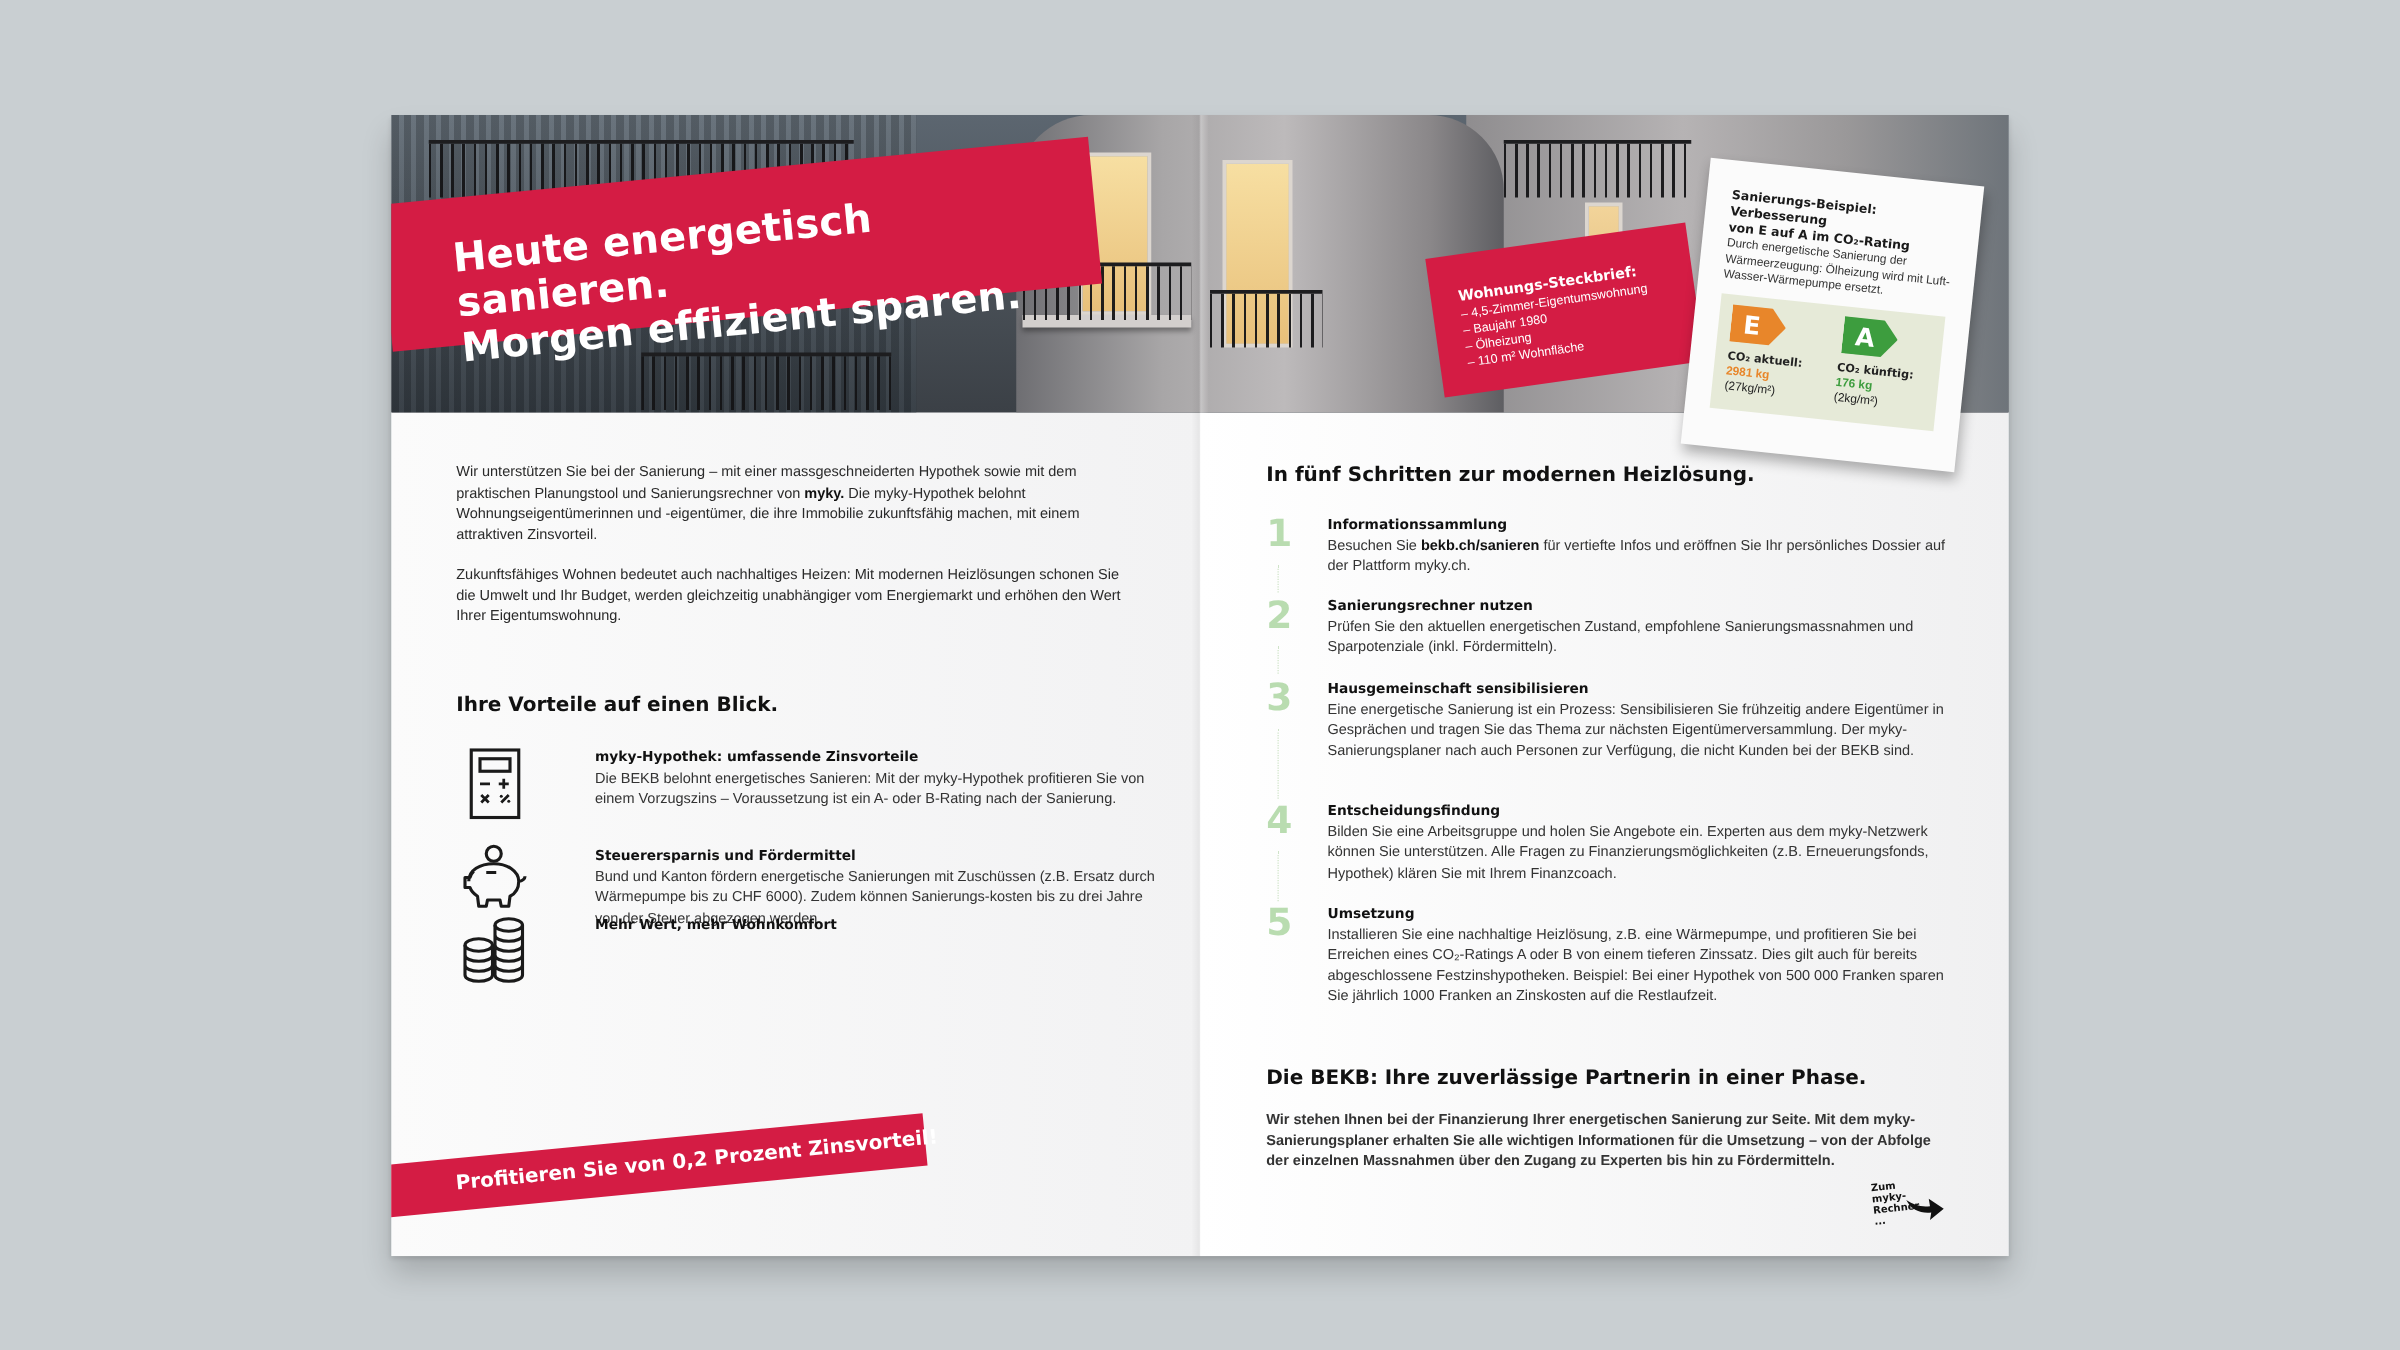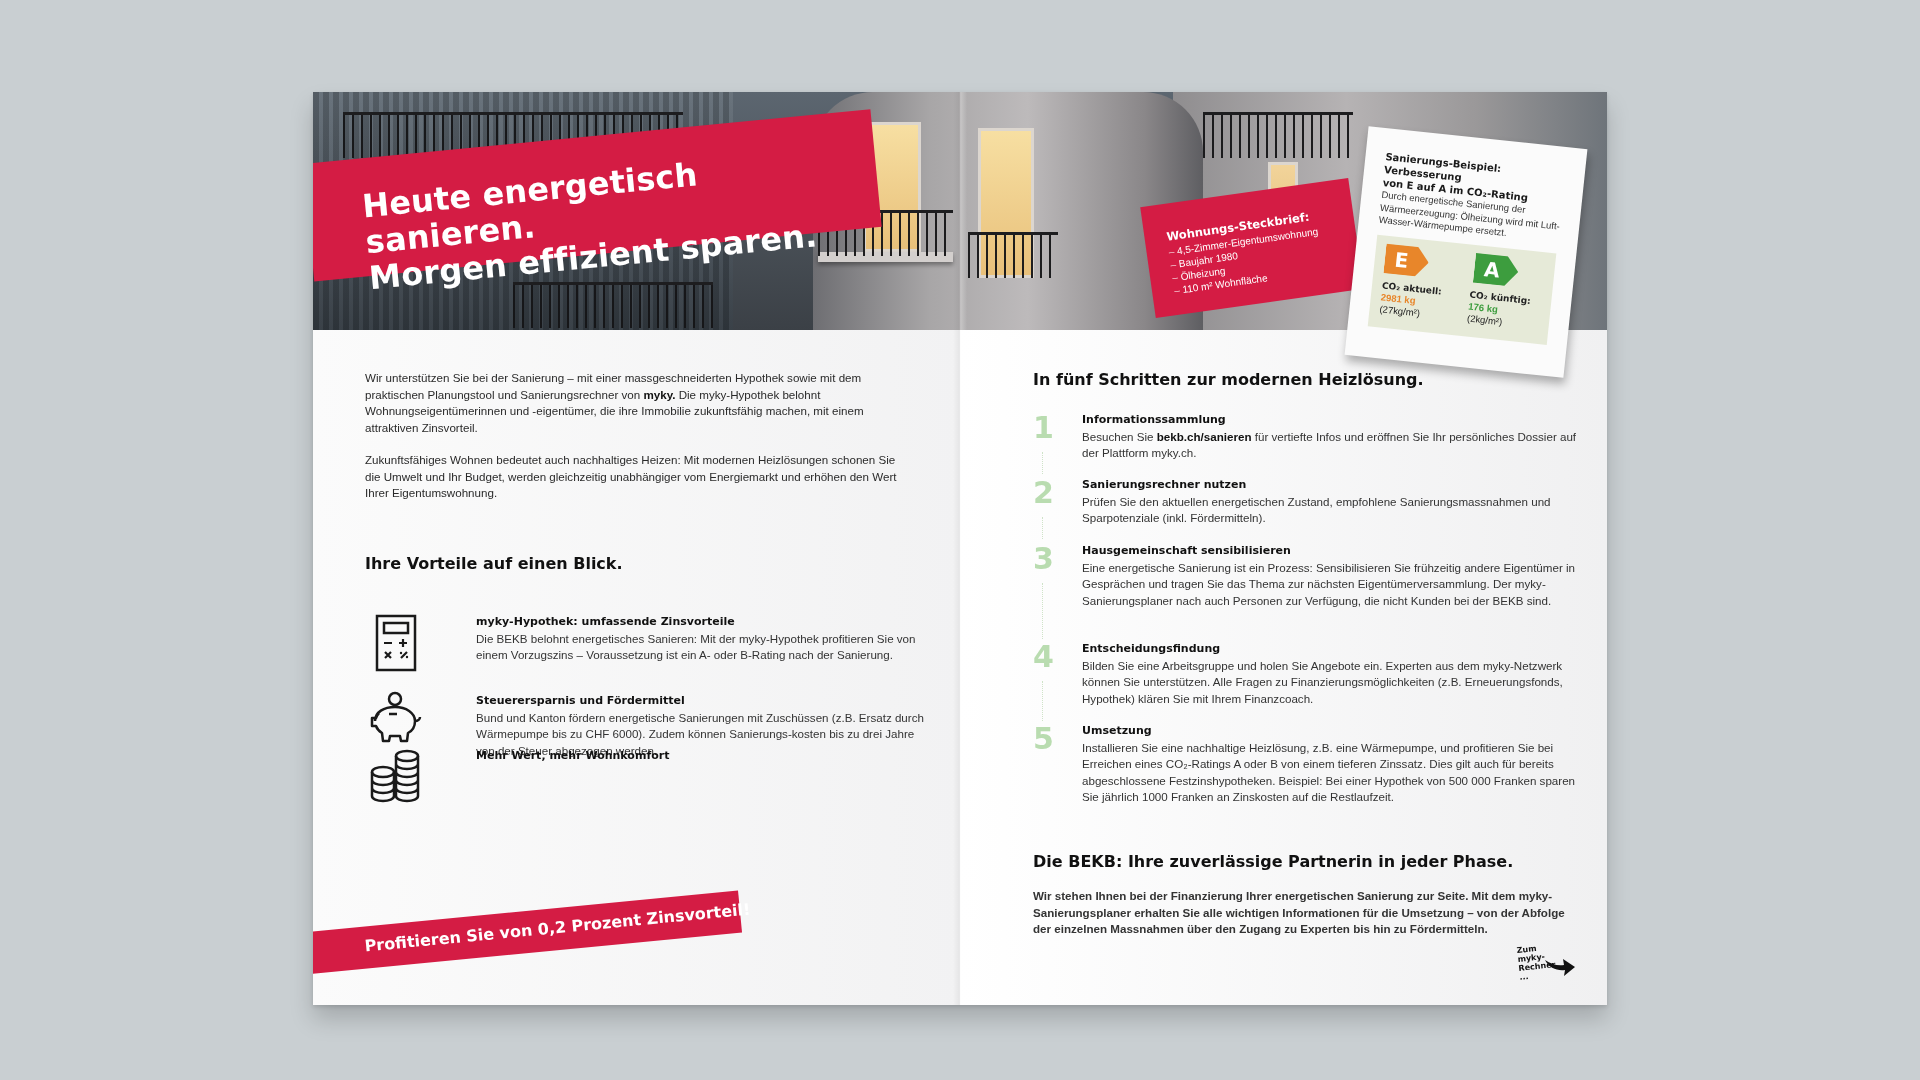--- a/index.html
+++ b/index.html
@@ -70,21 +70,21 @@
   .val-a { left: 98px; top: 44px; }
   .orange { color: #e8862a; font-weight: 700; }
   .green { color: #3d9d3e; font-weight: 700; }
 
   
   .intro { position: absolute; left: 52px; top: 278px; width: 540px; font-size: 11.6px; line-height: 16.5px; color: #2a2a2a; }
   .intro p { margin-bottom: 16px; }
   .intro b { color: #111; }
   .h2 { position: absolute; font-family: "DejaVu Sans", sans-serif; font-weight: 700; color: #111; font-size: 16px; }
   .h2-left { left: 52px; top: 462px; }
-  .benefit { position: absolute; left: 52px; width: 560px; height: 80px; margin-top: 16px; }
+  .benefit { position: absolute; left: 52px; width: 560px; height: 80px; }
   .benefit .icon { position: absolute; left: 0; top: 0; width: 62px; height: 62px; }
   .benefit .body { position: absolute; left: 111px; top: 2px; width: 450px; font-size: 11.6px; line-height: 16.5px; color: #333; }
   .benefit .title { font-family: "DejaVu Sans", sans-serif; font-weight: 700; font-size: 11px; color: #111; }
   .b1 { top: 504px; } .b2 { top: 583px; } .b3 { top: 638px; }
 
   .banner-zins {
     position: absolute; left: -5px; top: 840px; width: 432px; height: 42px;
     background: #d41c44; transform: rotate(-5.5deg); transform-origin: left top; z-index: 4;
   }
   .banner-zins .txt { position: absolute; left: 55px; top: 10px; color: #fff; font-family: "DejaVu Sans", sans-serif; font-weight: 700; font-size: 16px; white-space: nowrap; }
@@ -207,21 +207,21 @@
     </svg>
     <div class="body">
       <div class="title">Mehr Wert, mehr Wohnkomfort</div>
     </div>
   </div>
 
   <div class="banner-zins">
     <div class="txt">Profitieren Sie von 0,2 Prozent Zinsvorteil!</div>
   </div>
 
-  <div style="position:absolute;left:667px;top:0;width:566px;height:913px;">
+  <div style="position:absolute;left:647px;top:0;width:566px;height:913px;">
     <div class="h2 h2-right">In fünf Schritten zur modernen Heizlösung.</div>
 
     <div class="step s1">
       <div class="num">1</div>
       <div class="line" style="height:22px"></div>
       <div class="body">
         <div class="title">Informationssammlung</div>
         <div><span>Besuchen Sie </span><b>bekb.ch/sanieren</b><span> für vertiefte Infos und eröffnen Sie Ihr persönliches Dossier auf der Plattform myky.ch.</span></div>
       </div>
     </div>
@@ -254,21 +254,21 @@
     </div>
 
     <div class="step s5">
       <div class="num">5</div>
       <div class="body">
         <div class="title">Umsetzung</div>
         <div>Installieren Sie eine nachhaltige Heizlösung, z.B. eine Wärmepumpe, und profitieren Sie bei Erreichen eines CO₂-Ratings A oder B von einem tieferen Zinssatz. Dies gilt auch für bereits abgeschlossene Festzinshypotheken. Beispiel: Bei einer Hypothek von 500 000 Franken sparen Sie jährlich 1000 Franken an Zinskosten auf die Restlaufzeit.</div>
       </div>
     </div>
 
-    <div class="h2 h2-bekb">Die BEKB: Ihre zuverlässige Partnerin in jeder Phase.</div>
+    <div class="h2 h2-bekb">Die BEKB: Ihre zuverlässige Partnerin in einer Phase.</div>
     <div class="bekb-body">Wir stehen Ihnen bei der Finanzierung Ihrer energetischen Sanierung zur Seite. Mit dem myky-Sanierungsplaner erhalten Sie alle wichtigen Informationen für die Umsetzung – von der Abfolge der einzelnen Massnahmen über den Zugang zu Experten bis hin zu Fördermitteln.</div>
 
     <div class="rechner">Zum myky-Rechner ...</div>
     <svg class="rechner-arrow" viewBox="0 0 34 26">
       <path d="M2 6c4 8 12 11 20 10l-1 6 11-9-12-8 1 6c-7 1-13-1-19-5z" fill="#111"></path>
     </svg>
   </div>
 
 </div>
 

